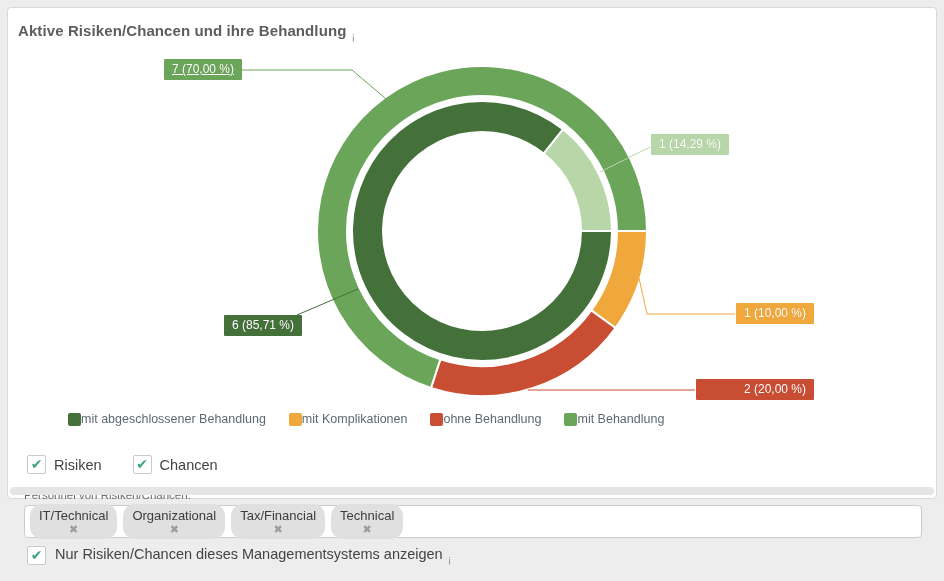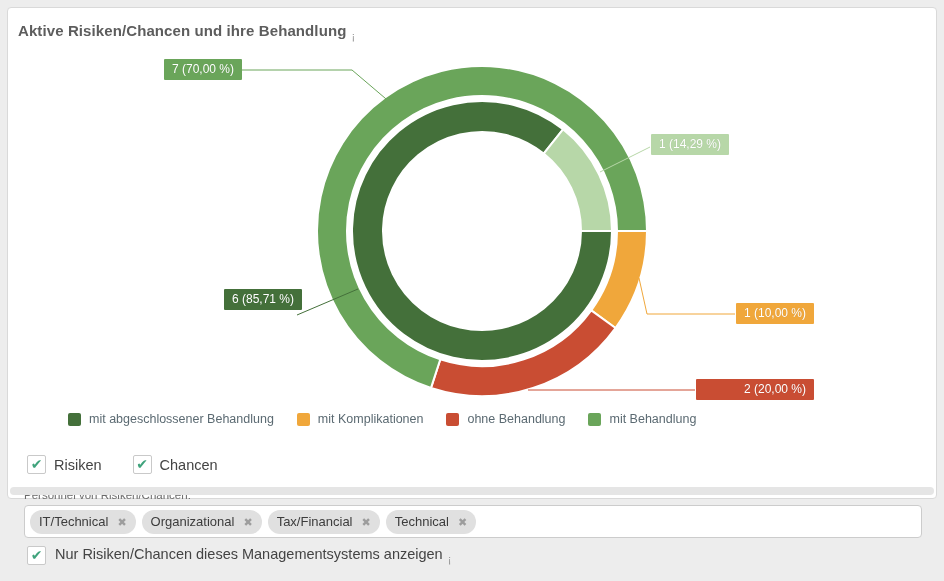--- a/index.html
+++ b/index.html
@@ -42,37 +42,36 @@
   .chart-label {
     position: absolute;
     color: #ffffff;
     font-size: 12px;
     font-weight: 400;
     padding: 3px 8px 4px 8px;
     border-radius: 1px;
     white-space: nowrap;
     text-shadow: 0 0 1px rgba(0,0,0,0.15);
   }
-  .lbl-70   { left: 156px; top: 51px; }
+  .lbl-70   { left: 156px; top: 51px; text-decoration: underline; }
   .lbl-1429 { left: 643px; top: 126px; }
   .lbl-10   { left: 728px; top: 295px; }
   .lbl-20   { left: 688px; top: 371px; padding-left: 48px; }
-  .lbl-8571 { left: 216px; top: 281px; text-align: center; }
+  .lbl-8571 { left: 216px; top: 307px; text-align: center; }
   
   .legend {
     position: absolute;
     left: 60px; top: 404px;
     display: flex;
     align-items: center;
     gap: 23px;
   }
   .legend-item {
     display: flex;
     align-items: center;
-    gap: 8px;
     cursor: pointer;
   }
   .legend-swatch {
     width: 13px; height: 13px;
     border-radius: 2px;
     flex: 0 0 auto;
   }
   .legend-text {
     font-size: 12.5px;
     color: #5b6a72;
@@ -129,24 +128,24 @@
     padding: 0 5px;
     gap: 6px;
     cursor: text;
   }
   .tag-chip {
     background: #e0e0e0;
     border-radius: 12px;
     padding: 4px 9px 5px 9px;
     display: flex;
     align-items: center;
-    gap: 9px;
     font-size: 13px;
     color: #3c3c3c;
     white-space: nowrap;
+    flex-direction: column;
   }
   .tag-remove {
     color: #9d9d9d;
     font-size: 11px;
     line-height: 1;
     cursor: pointer;
     transform: translateY(1px);
   }
   .bottom-checkbox {
     position: absolute;

